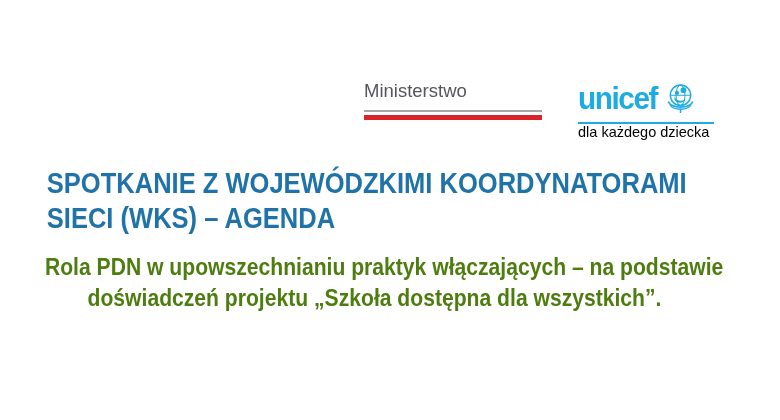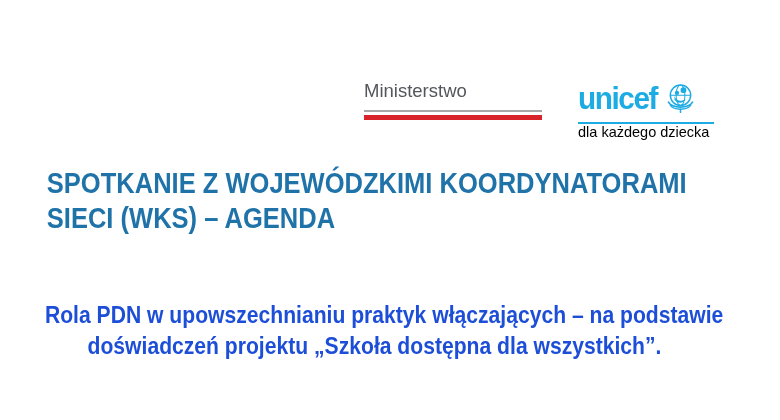--- a/index.html
+++ b/index.html
@@ -49,21 +49,21 @@
 
   
   .page-title {
     position:absolute; left:0; top:166px; width:780px; text-align:left;
     color:#1F73A9; font-weight:700; font-size:29px; line-height:35px;
   }
   .squeeze { transform:scaleX(0.88); transform-origin:50% 50%; white-space:nowrap; }
 
   .page-subtitle {
     position:absolute; left:0; top:251px; width:749px; text-align:center;
-    color:#1d4ed8; font-weight:700; font-size:24px; line-height:31px;margin-top:48px;
+    color:#4d7c0f; font-weight:700; font-size:24px; line-height:31px;
   }
 </style>
 </head>
 <body>
 
 <div class="frame">
 
   <div class="logos-row">
 
 

